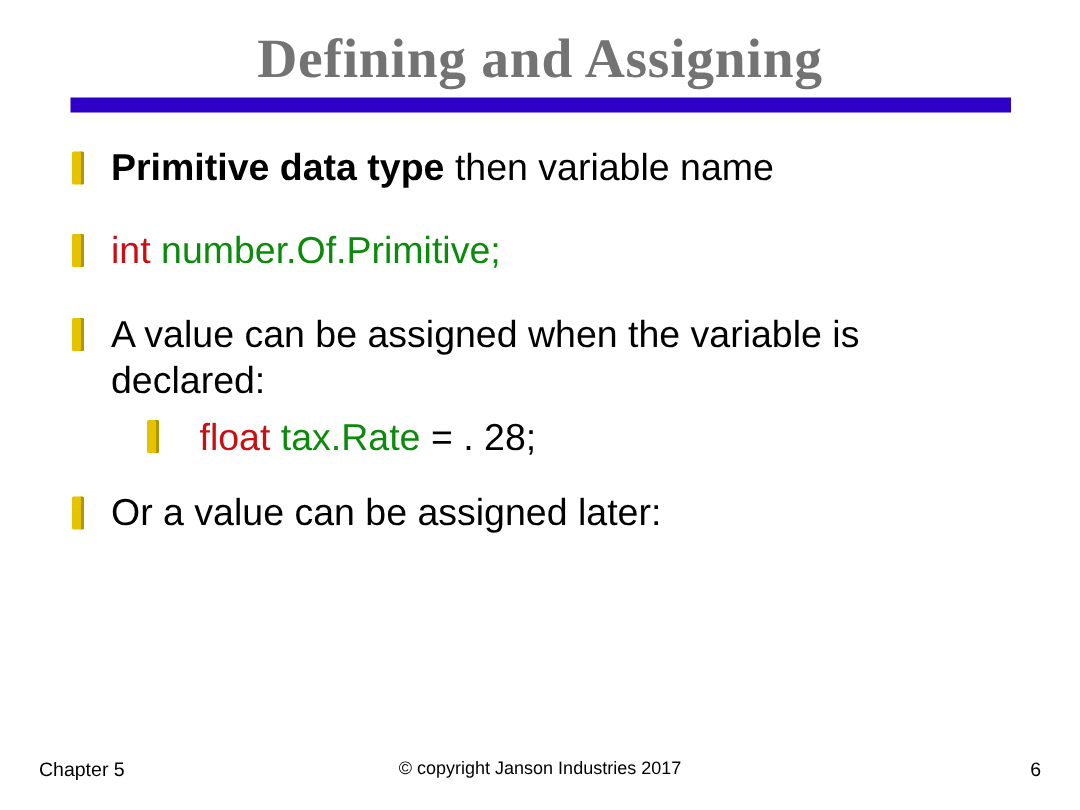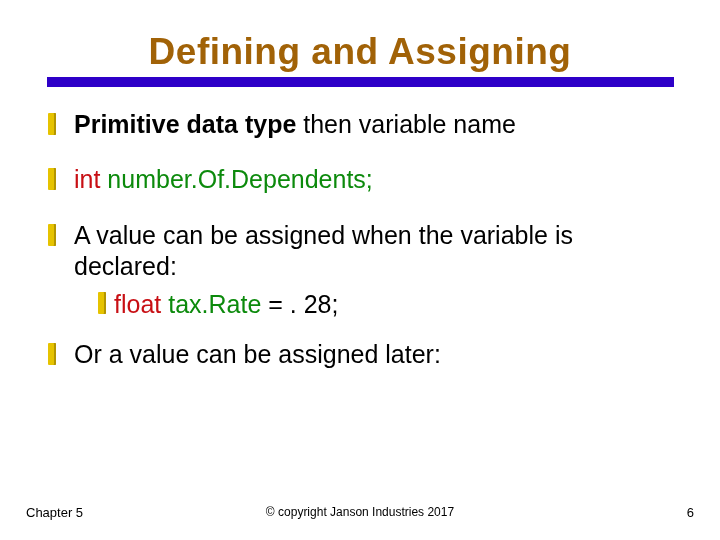--- a/index.html
+++ b/index.html
@@ -1,36 +1,36 @@
 <!DOCTYPE html>
 <html><head>
 <meta charset="utf-8">
 <style>
   * { margin: 0; padding: 0; box-sizing: border-box; }
   html, body { width: 720px; height: 540px; background: #ffffff; font-family: Verdana, Geneva, sans-serif; overflow: hidden; }
   .slide { position: relative; width: 720px; height: 540px; padding: 18px 30px 0 30px; }
   .title-wrap { text-align: center; margin-bottom: 4px; }
-  .title { font-family: Liberation Sans, sans-serif; font-weight: 900; font-size: 37px; color: #a16207; letter-spacing: 0.5px; display: inline-block; margin-top: 13px; }
+  .title { font-family: Liberation Serif, serif; font-weight: 900; font-size: 37px; color: #737373; letter-spacing: 0.5px; display: inline-block; }
   .title-underline { height: 10px; background: #2e00c8; margin: 0 0 22px 0; width: 95%; margin-left: auto; margin-right: auto; }
   .content { padding: 0 10px 0 14px; }
   ul.top { list-style: none; }
   ul.top > li { position: relative; padding-left: 30px; margin-bottom: 24px; font-size: 25px; color: #000; line-height: 1.25; }
   ul.top > li::before {
     content: "";
     position: absolute;
     left: 4px;
     top: 4px;
     width: 8px;
     height: 22px;
     background: #e6c300;
     border-radius: 1px;
     box-shadow: inset -2px 0 0 0 #b39500;
   }
   ul.sub { list-style: none; margin-top: 6px; padding-left: 24px; }
-  ul.sub > li { position: relative; padding-left: 16px; font-size: 25px; color: #000; line-height: 1.3; }
+  ul.sub > li { position: relative; padding-left: 35px; font-size: 25px; color: #000; line-height: 1.3; }
   ul.sub > li::before {
     content: "";
     position: absolute;
     left: 0px;
     top: 4px;
     width: 8px;
     height: 22px;
     background: #e6c300;
     border-radius: 1px;
     box-shadow: inset -2px 0 0 0 #b39500;
@@ -54,21 +54,21 @@
   <div class="title-underline"></div>
 
   <div class="content">
     <ul class="top">
 
       <li>
         <span class="b">Primitive data type</span><span> then variable name</span>
       </li>
 
       <li>
-        <span class="red">int</span><span class="green">  number.Of.Dependents;</span>
+        <span class="red">int</span><span class="green">  number.Of.Primitive;</span>
       </li>
 
 
       <li class="bullet4">
         <span>A value can be assigned when the variable is declared:</span>
         <ul class="sub">
           <li>
             <span class="red">float</span><span class="green">  tax.Rate </span><span class="eq">= . 28;</span>
           </li>
         </ul>

